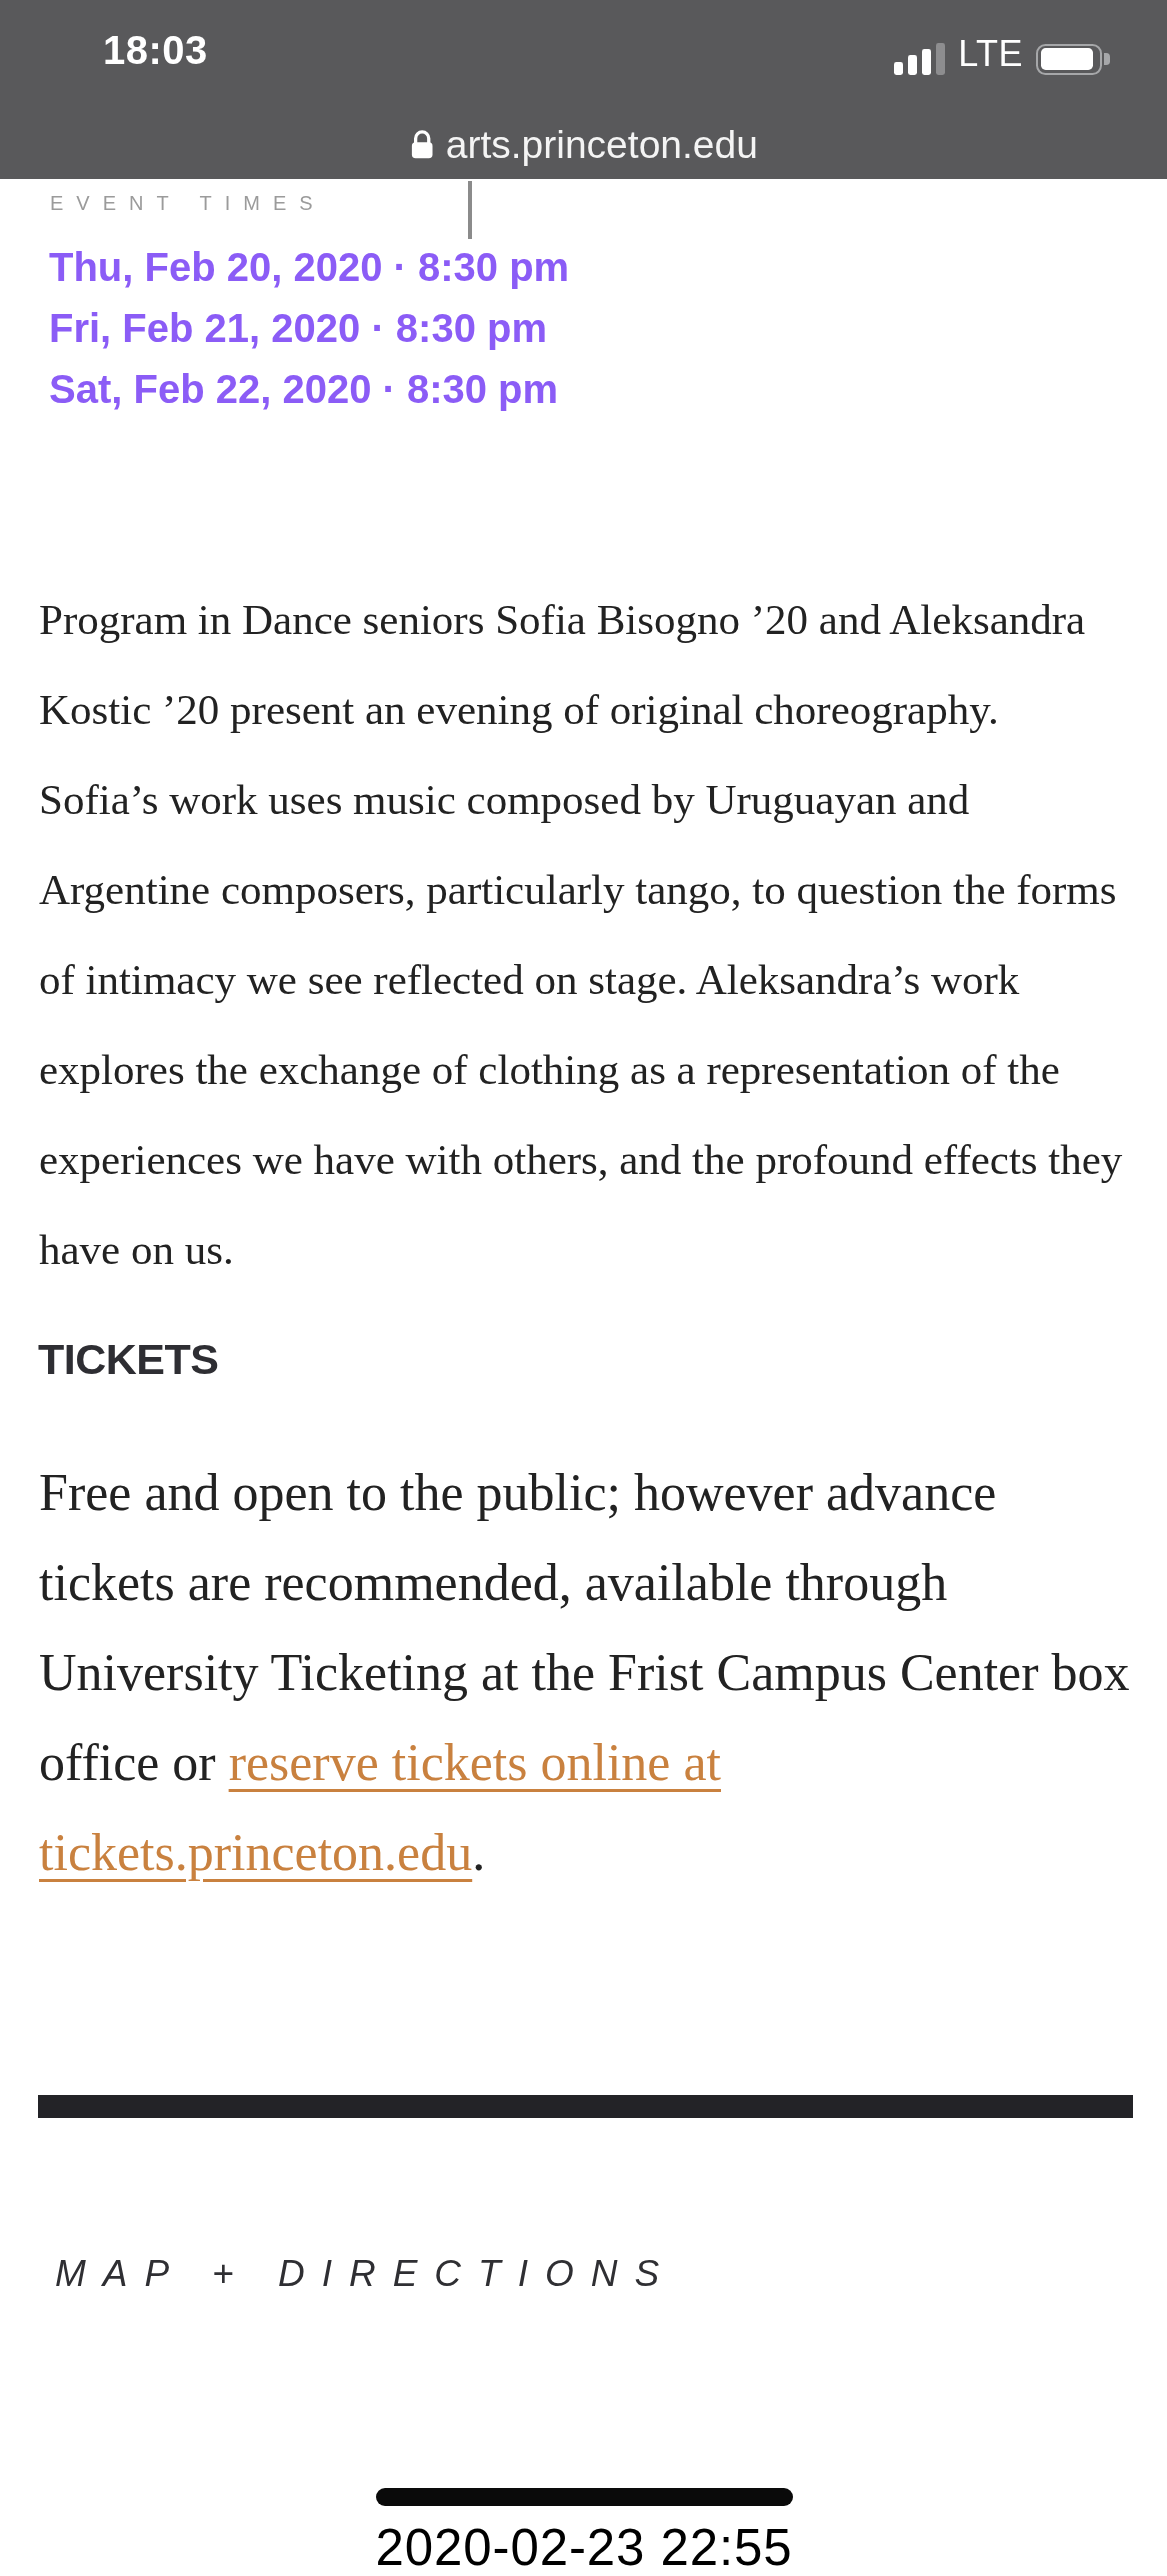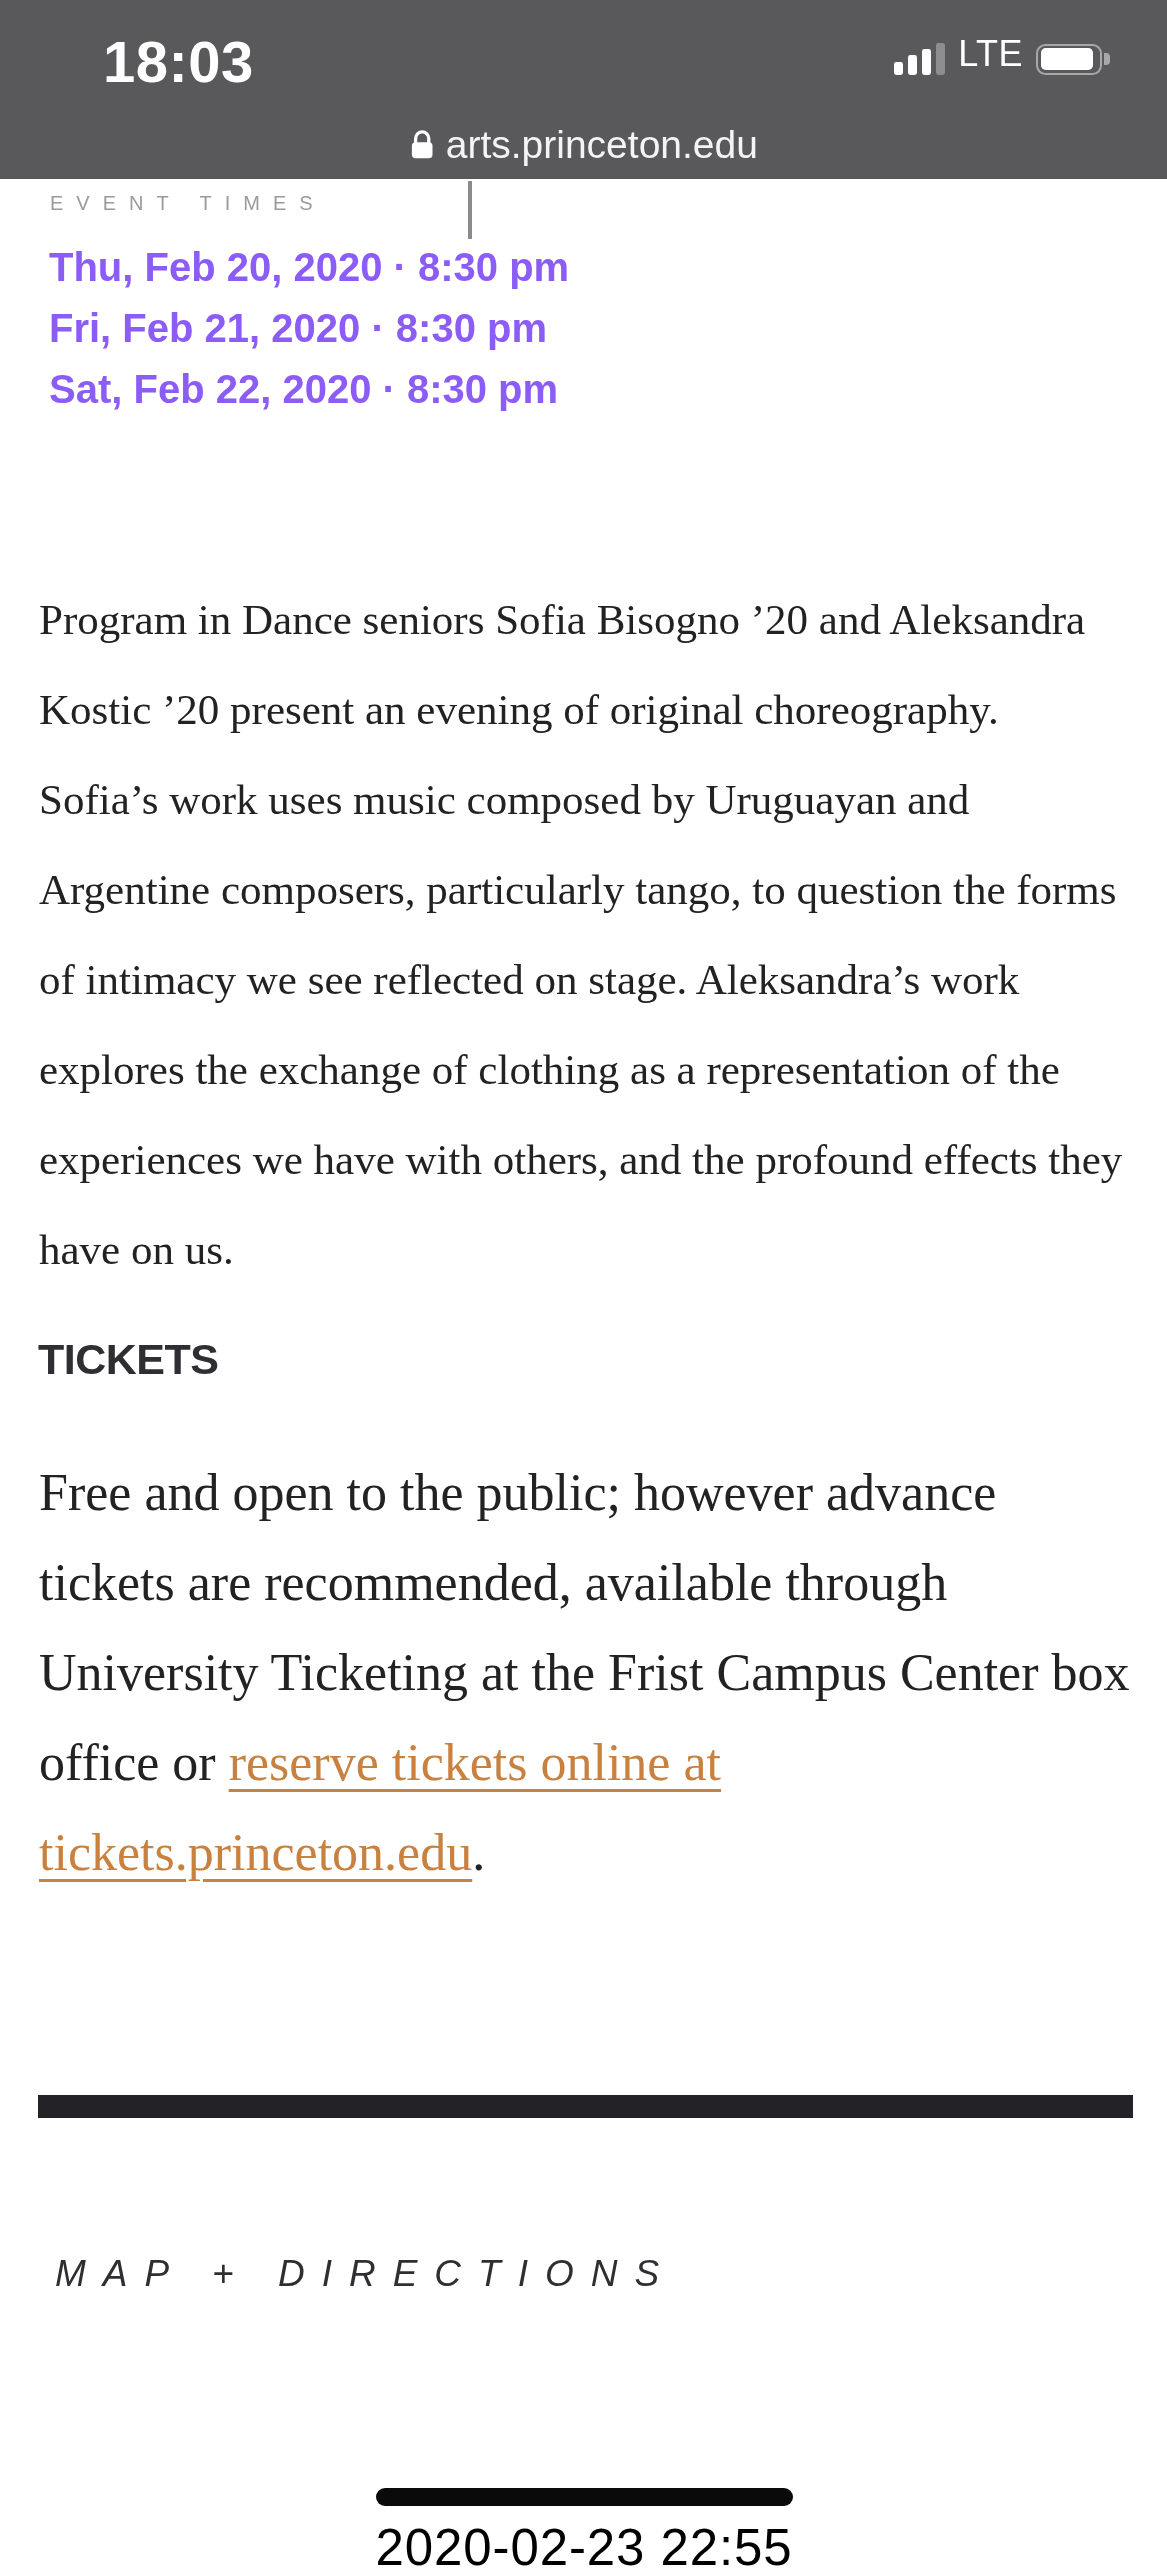--- a/index.html
+++ b/index.html
@@ -13,21 +13,21 @@
   
   .header {
     position:absolute; left:0; top:0; width:1168px; height:179px;
     background:#59595b;
   }
   .status-row {
     position:absolute; left:0; top:20.7px; width:100%; height:60px;
   }
   .time {
     position:absolute; left:103px; top:7.5px;
-    color:#ffffff; font-size:58px; font-weight:600; letter-spacing:0.5px;
+    color:#ffffff; font-size:40px; font-weight:600; letter-spacing:0.5px;
   }
   .right-cluster {
     position:absolute; right:66px; top:13px; height:41px;
     display:flex; align-items:flex-end; gap:13px;
   }
   .signal { display:flex; align-items:flex-end; gap:4.7px; height:32px; }
   .signal .bar { width:9.4px; border-radius:2.4px; background:#ffffff; }
   .signal .b1 { height:13px; } .signal .b2 { height:20px; }
   .signal .b3 { height:25.4px; } .signal .b4 { height:32px; background:#8d8d8f; }
   .lte { color:#ffffff; font-size:36px; font-weight:400; letter-spacing:0.5px; }

